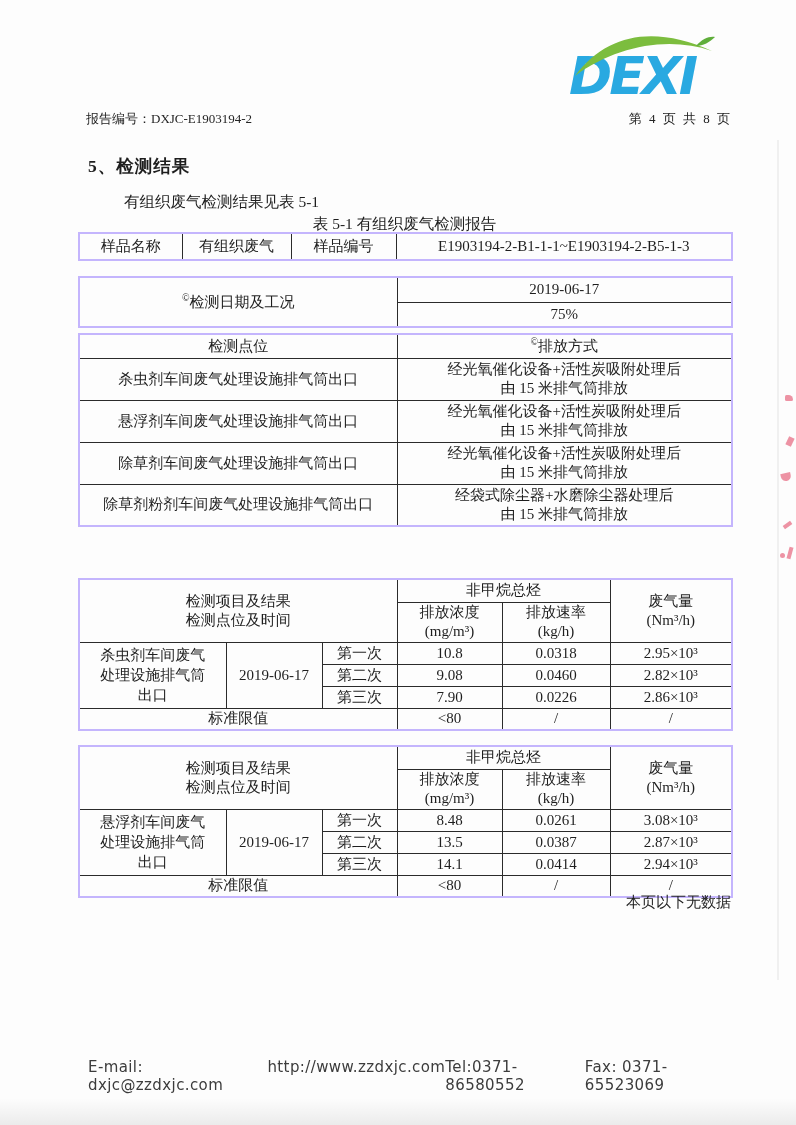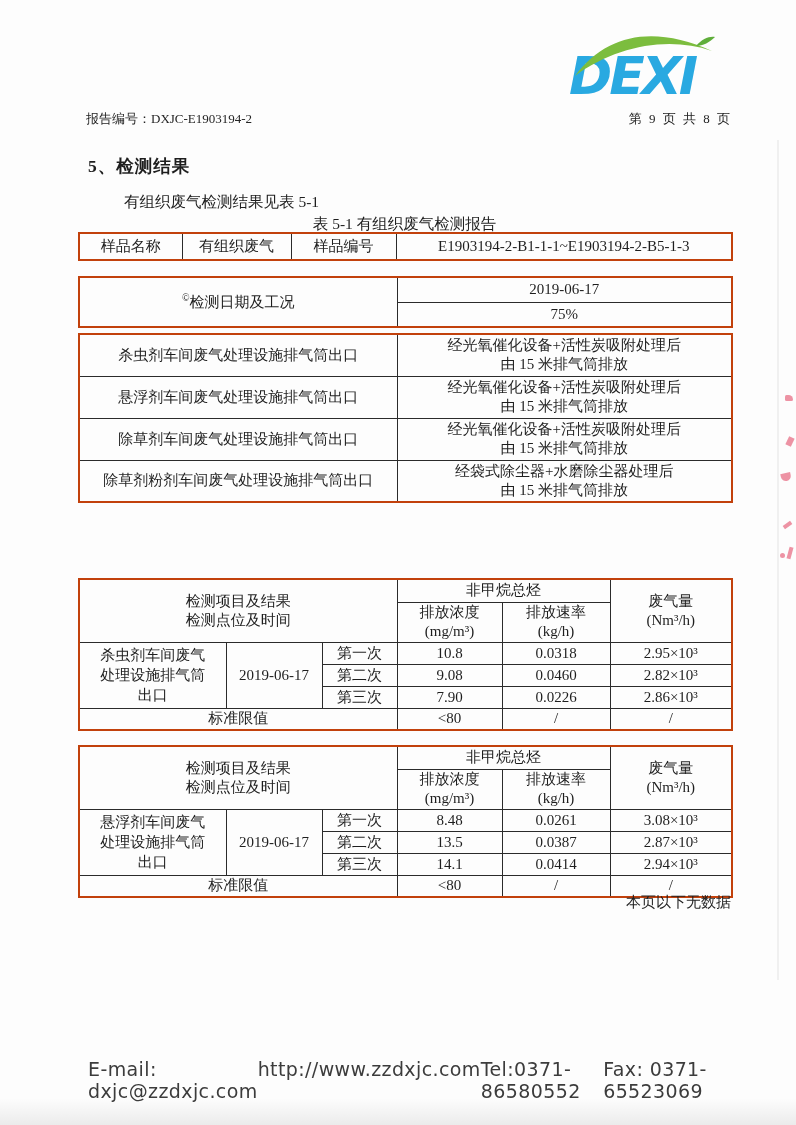--- a/index.html
+++ b/index.html
@@ -16,21 +16,21 @@
   .hdr-row .pageno{letter-spacing:2px;}
   
   .sec-title{position:absolute;left:88px;top:154px;font-size:17.5px;font-weight:bold;letter-spacing:1px;font-family:Liberation Serif, serif;}
   .intro{position:absolute;left:124px;top:192px;font-size:15.5px;}
   .tbl-caption{position:absolute;left:78px;top:214px;width:653px;text-align:center;font-size:15.5px;}
   
   table.doc{border-collapse:collapse;table-layout:fixed;width:653px;position:absolute;left:78px;
     font-size:15px;color:#1e1e1e;}
   table.doc td{border:1.6px solid #2b2b2b;text-align:center;vertical-align:middle;
     padding:0 2px;overflow:hidden;}
-  table.doc{border:2px solid #c2410c;}
+  table.doc{border:2px solid #c4b5fd;}
   .two-line{line-height:19px;}
   .three-line{line-height:20px;}
   sup.mk{font-size:10px;vertical-align:super;line-height:0;}
   
   #tbl-sample{top:232px;}
   #tbl-sample tr{height:27px;}
   #tbl-cond{top:276px;}
   #tbl-cond tr{height:25px;}
   #tbl-points{top:333px;}
   #tbl-points tr.hd{height:24px;}
@@ -38,21 +38,21 @@
   #tbl-res1{top:578px;}
   #tbl-res2{top:745px;}
   .res tr.h1{height:23px;}
   .res tr.h2{height:40px;}
   .res tr.r{height:22px;}
   .res tr.lim{height:22px;padding-left:28px;}
   .res td{font-size:15px;}
   
   .below-note{position:absolute;left:78px;top:893px;width:653px;text-align:right;font-size:15px;}
   .footer{position:absolute;left:88px;top:1058px;width:646px;display:flex;justify-content:center;
-    font-family:"DejaVu Sans","Liberation Sans",sans-serif;font-size:19px;color:#3c3c3c;letter-spacing:.4px;}
+    font-family:"DejaVu Sans","Liberation Sans",sans-serif;font-size:15px;color:#3c3c3c;letter-spacing:.4px;}
   
   .edge-line{position:absolute;left:777px;top:140px;width:2px;height:840px;background:rgba(0,0,0,.05);}
   .bottom-smudge{position:absolute;left:0;top:1098px;width:796px;height:27px;
     background:linear-gradient(to bottom,rgba(0,0,0,0) 0%,rgba(0,0,0,.07) 100%);}
   .red-marks{position:absolute;left:779px;top:395px;width:17px;height:185px;pointer-events:none;}
   .red-marks i{position:absolute;display:block;background:#e76f85;opacity:.75;}
   .rm1{left:6px;top:0;width:8px;height:6px;border-radius:2px 6px 2px 2px;}
   .rm2{left:8px;top:42px;width:6px;height:9px;transform:rotate(25deg);}
   .rm3{left:2px;top:78px;width:10px;height:8px;border-radius:0 0 8px 8px;transform:rotate(-12deg);}
   .rm4{left:4px;top:128px;width:9px;height:4px;transform:rotate(-35deg);}
@@ -67,21 +67,21 @@
   <div class="logo-wrap">
     <svg width="150" height="82" viewBox="0 0 150 82">
       <text x="1" y="70" font-size="52" font-style="italic" font-weight="bold" font-family="DejaVu Sans, sans-serif" letter-spacing="-3" fill="#29a9e1">DEXI</text>
       <path d="M7,52 C40,8 88,2 144,27 C100,12 48,22 7,52 Z" fill="#7cbd3e"></path>
       <path d="M128,22 C134,15 141,12 147,13 C142,18 135,22 128,22 Z" fill="#5fae3a"></path>
     </svg>
   </div>
 
   <div class="hdr-row">
     <span>报告编号：DXJC-E1903194-2</span>
-    <span class="pageno">第 9 页 共 8 页</span>
+    <span class="pageno">第 4 页 共 8 页</span>
   </div>
 
   <div class="sec-title">5、检测结果</div>
   <div class="intro">有组织废气检测结果见表 5-1</div>
   <div class="tbl-caption">表 5-1  有组织废气检测报告</div>
 
   <table class="doc" id="tbl-sample">
     <colgroup>
         <col style="width:103px">
         <col style="width:109px">
@@ -115,20 +115,26 @@
     </tr>
   </tbody>
     </table>
 
   <table class="doc" id="tbl-points">
     <colgroup>
         <col style="width:318px">
         <col style="width:335px">
       </colgroup>
     <tbody>
+        <tr class="hd">
+      <td>检测点位</td>
+      <td>
+        <sup class="mk">©</sup><span>排放方式</span>
+      </td>
+    </tr>
     <tr class="dt">
       <td>杀虫剂车间废气处理设施排气筒出口</td>
       <td>
         <div class="two-line">经光氧催化设备+活性炭吸附处理后</div>
         <div class="two-line">由 15 米排气筒排放</div>
       </td>
     </tr>
     <tr class="dt">
       <td>悬浮剂车间废气处理设施排气筒出口</td>
       <td>

